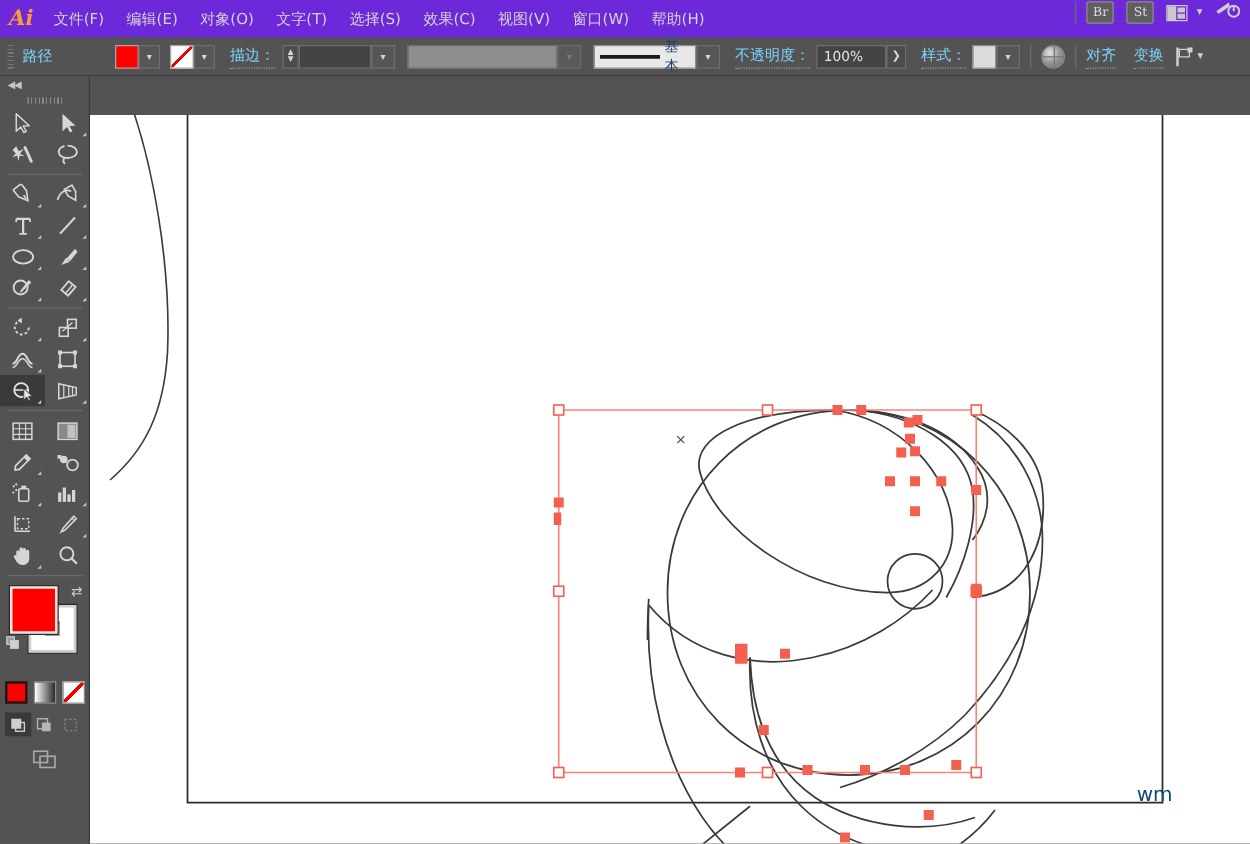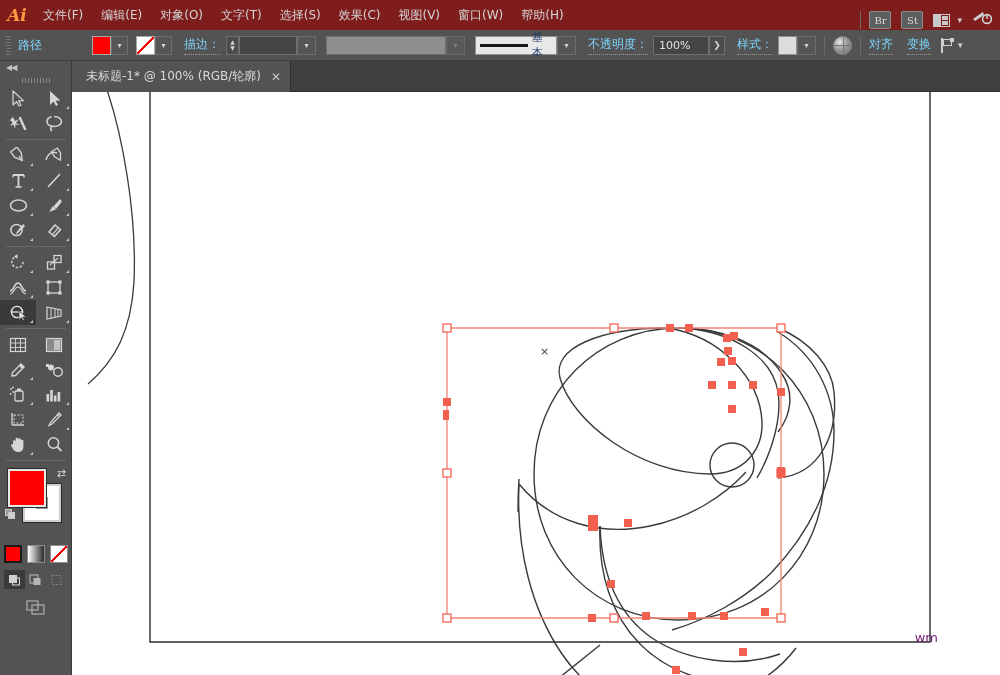--- a/index.html
+++ b/index.html
@@ -8,21 +8,21 @@
     overflow: hidden;
     background: #535353;
     font-family: "DejaVu Sans", "Liberation Sans", sans-serif;
     -webkit-font-smoothing: antialiased;
   }
   #app { position: relative; width: 1000px; height: 675px; }
 
   
   .menubar {
     position: absolute; left: 0; top: 0; width: 1000px; height: 30px;
-    background: #7f1d1d; display: flex; align-items: flex-end;
+    background: #6d28d9; display: flex; align-items: flex-start;
   }
   .ai-logo {
     width: 34px; height: 30px; display: flex; align-items: center; justify-content: center;
     color: #ff9a3c; font-size: 17px; font-weight: bold; font-style: italic;
     font-family: "DejaVu Serif", "Liberation Serif", serif;
   }
   .menu-item {
     padding: 0 9px; height: 30px; display: flex; align-items: center;
     color: #d4d4d4; font-size: 12px; white-space: nowrap;
   }
@@ -183,21 +183,21 @@
   .draw-btn.sel { background: #3a3a3a; }
   .draw-btn.dim { color: #808080; }
   .screen-row { display: flex; justify-content: center; margin-top: 9px; }
 
   
   .canvas {
     position: absolute; left: 72px; top: 92px; width: 928px; height: 583px;
     background: #ffffff; overflow: hidden;
   }
   .canvas-svg { position: absolute; left: 0; top: 0; }
-  .wm { position: absolute; right: 62px; bottom: 30px; color: #701a75; font-size: 13px; }
+  .wm { position: absolute; right: 62px; bottom: 30px; color: #0c4a6e; font-size: 16px; }
 </style>
 </head>
 <body>
 
 <div id="app">
 
   <div class="menubar">
     <div class="ai-logo">Ai</div>
     <div class="menu-item">文件(F)</div>
     <div class="menu-item">编辑(E)</div>
@@ -289,26 +289,20 @@
     <div class="cb-label dotted">变换</div>
     <div style="width:10px"></div>
     <div class="flag-ic">
       <i class="pole"></i>
         <i class="fl"></i>
         <i class="dot"></i>
     </div>
     <span class="chev">▾</span>
   </div>
 
-  <div class="tabbar">
-    <div class="doc-tab">
-      <span class="doc-tab-title">未标题-1* @ 100% (RGB/轮廓)</span>
-      <span class="tab-close">✕</span>
-    </div>
-  </div>
 
   <div class="toolbar">
     <div class="tb-collapse">◀◀</div>
     <div class="tb-grip">
         <i></i>
       </div>
 
     <div class="tb-grid">
       <div class="tool">
         <svg width="15" height="17" viewBox="0 0 15 17">

